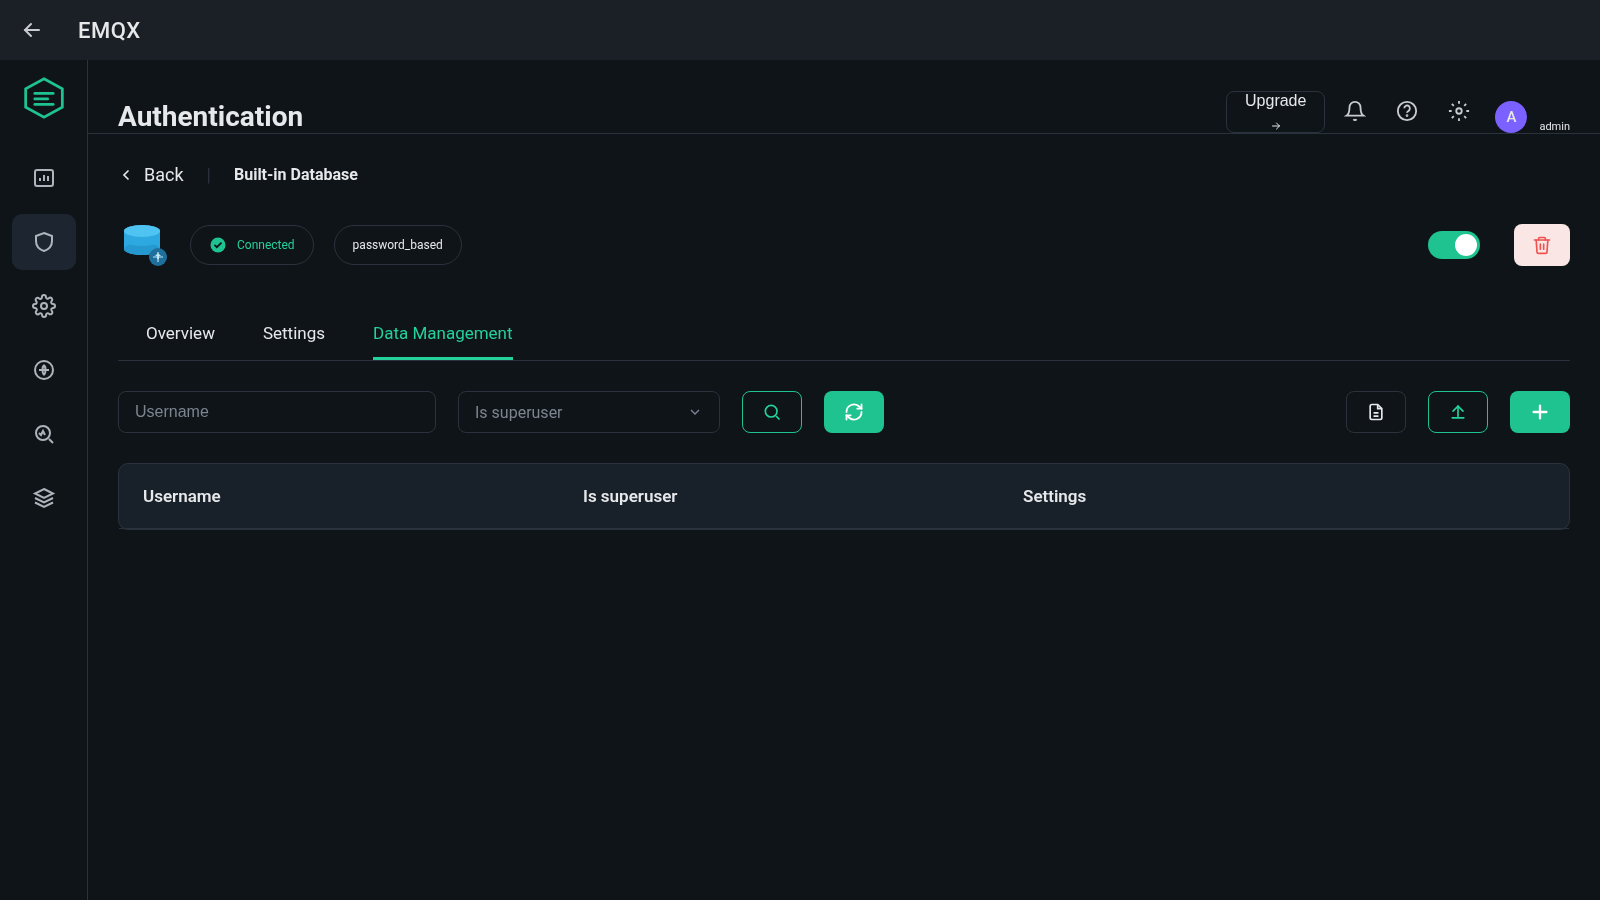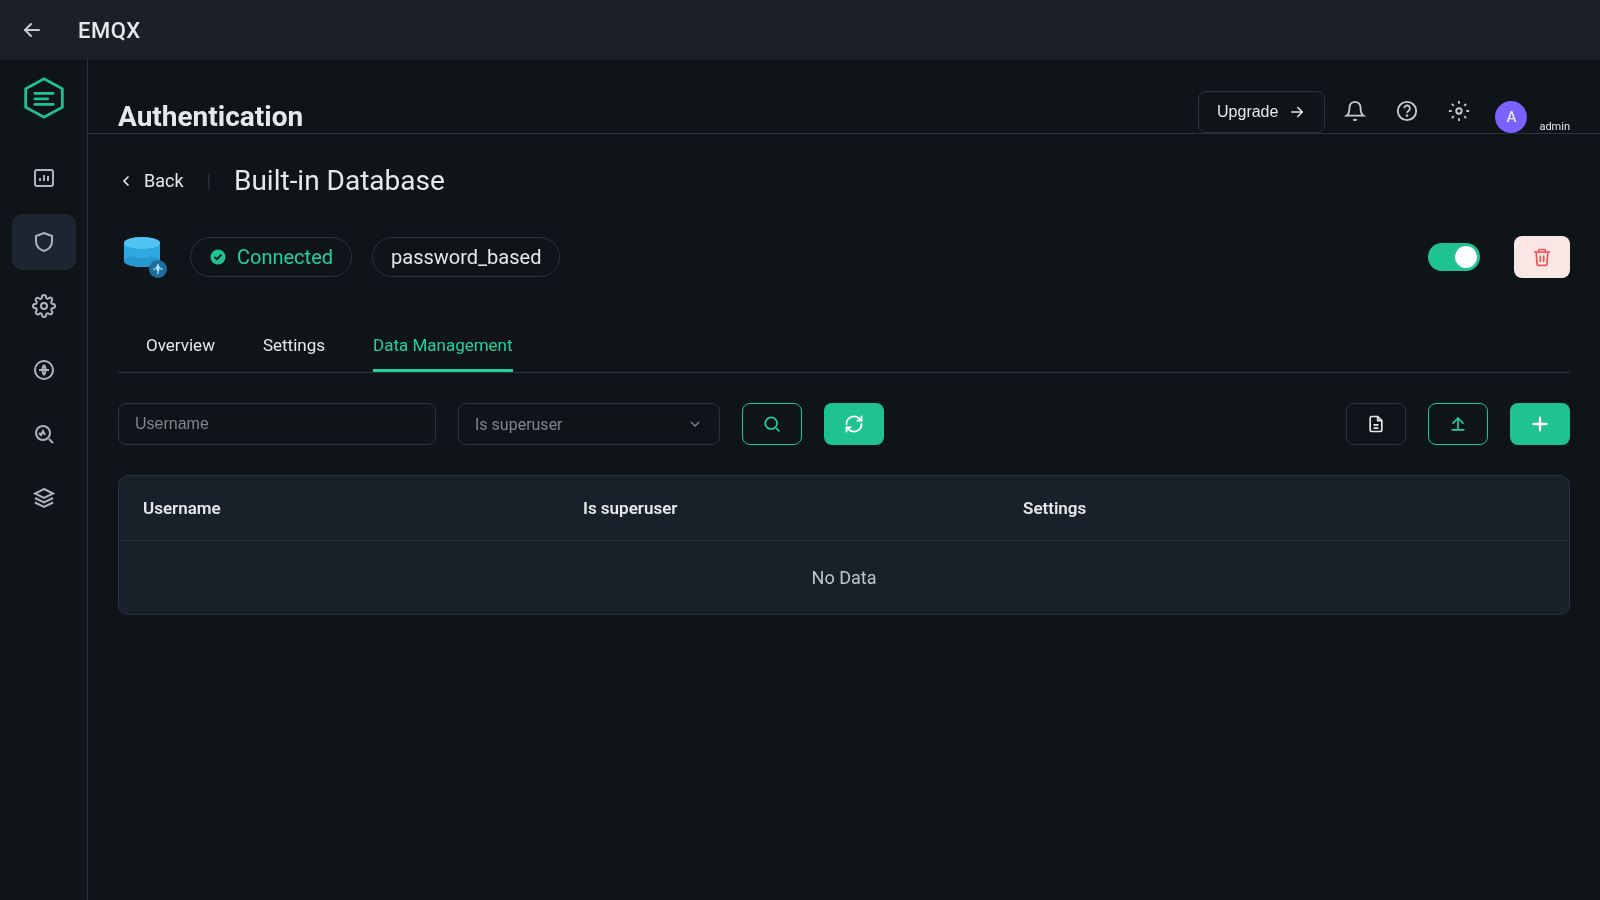--- a/index.html
+++ b/index.html
@@ -53,45 +53,45 @@
   .main{flex:1;display:flex;flex-direction:column;overflow:hidden;}
   .header{
     height:74px;border-bottom:1px solid var(--border);
     display:flex;align-items:flex-end;padding:0 30px;
   }
   .page-title{font-size:28px;font-weight:700;}
   .header-spacer{flex:1;}
   .upgrade-btn{
     height:42px;padding:0 18px;border:1px solid var(--border);border-radius:8px;
     background:transparent;color:var(--text);display:flex;align-items:center;gap:10px;
-    font-size:16px;cursor:pointer;
+    font-size:16px;cursor:pointer;flex-direction:column;
   }
   .header-icon{
     width:44px;height:44px;display:flex;align-items:center;justify-content:center;
     color:#c8ccd0;cursor:pointer;margin-left:8px;
   }
   .avatar{
     width:32px;height:32px;border-radius:50%;background:var(--purple);
     display:flex;align-items:center;justify-content:center;font-size:15px;font-weight:500;
     margin-left:14px;
   }
   .username{margin-left:12px;font-size:11px;}
   
   .content{padding:30px 30px 0 30px;}
   .crumb{display:flex;align-items:center;gap:23px;font-size:18px;}
   .crumb-back{display:flex;align-items:center;gap:10px;cursor:pointer;color:var(--text);}
   .crumb-sep{color:var(--border);}
-  .crumb-title{font-size:28px;font-weight:400;}
+  .crumb-title{font-size:16px;font-weight:700;}
   .resource-row{
     display:flex;align-items:center;margin-top:34px;gap:20px;
   }
   .db-icon{width:52px;height:52px;}
   .pill{
     display:flex;align-items:center;gap:10px;height:40px;padding:0 18px;
-    border:1px solid var(--border);border-radius:20px;font-size:20px;
+    border:1px solid var(--border);border-radius:20px;font-size:12px;
   }
   .pill .dot-ok{width:18px;height:18px;}
   .pill.conn span{color:var(--green-bright);}
   .resource-spacer{flex:1;}
   .toggle{
     width:52px;height:28px;border-radius:14px;background:var(--green);
     position:relative;cursor:pointer;
   }
   .toggle::after{
     content:"";position:absolute;right:3px;top:3px;width:22px;height:22px;
@@ -343,18 +343,17 @@
             </svg>
         </div>
       </div>
 
       <div class="table-card">
         <div class="thead">
           <div class="col-user">Username</div>
           <div class="col-super">Is superuser</div>
           <div class="col-actions">Settings</div>
         </div>
-        <div class="tbody">No Data</div>
       </div>
 
     </div>
   </main>
 </div>
 
 </body></html>

